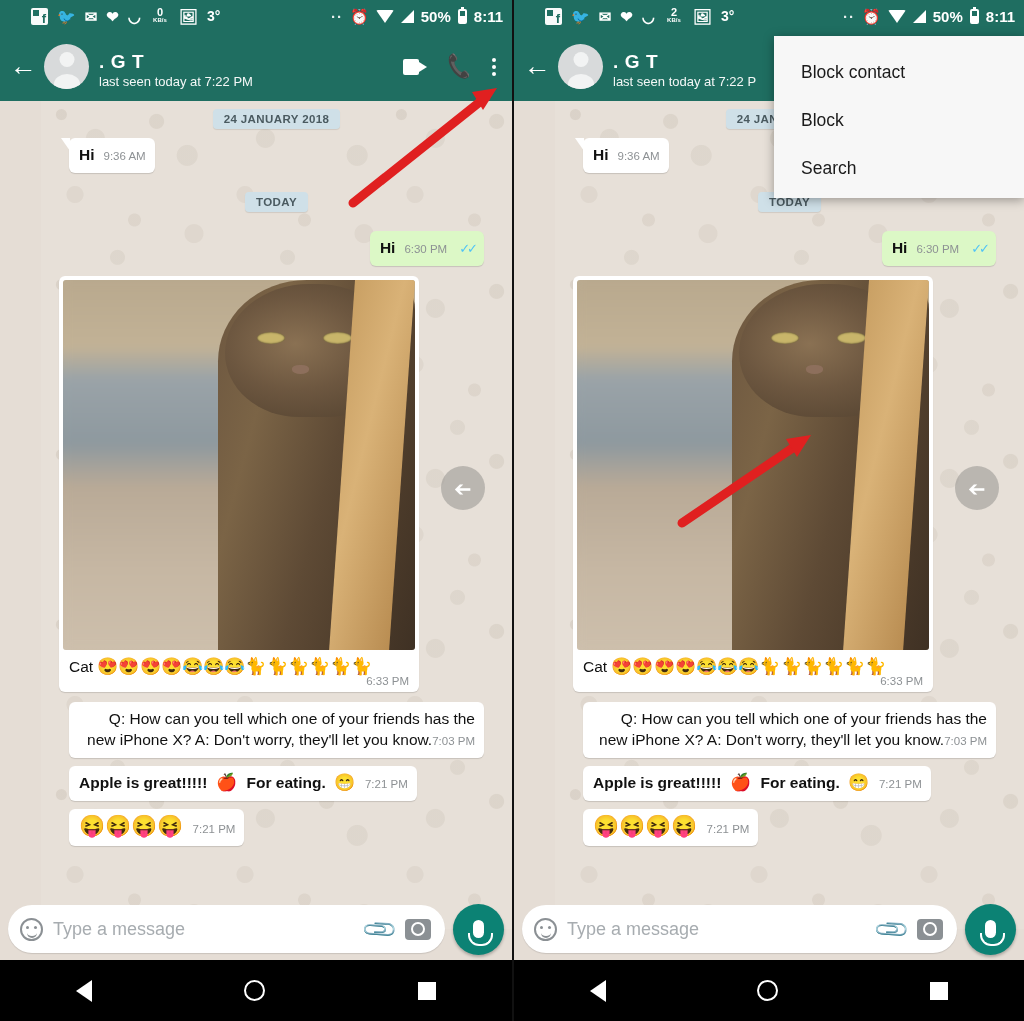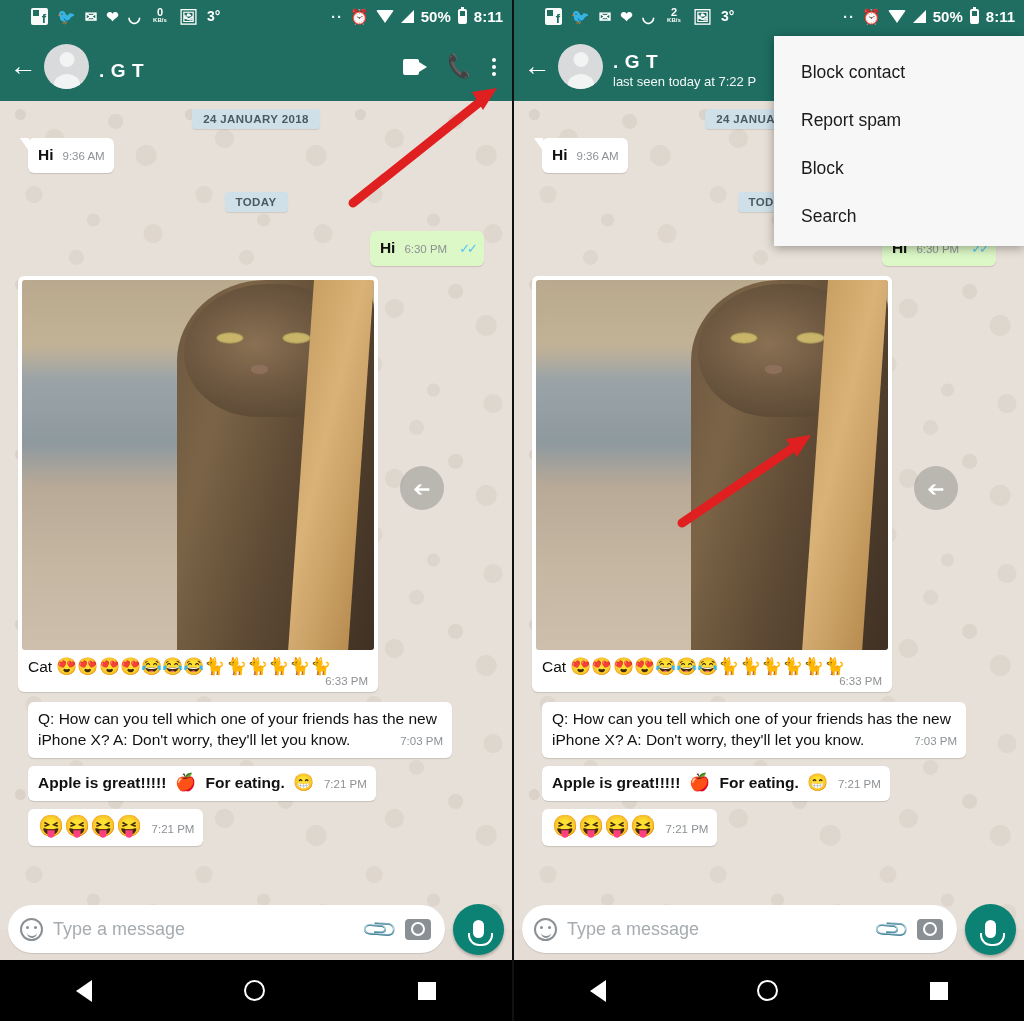--- a/index.html
+++ b/index.html
@@ -64,28 +64,29 @@
     background-image:
       radial-gradient(circle at 12% 8%, rgba(190,180,165,.30) 0 5px, transparent 6px),
       radial-gradient(circle at 32% 22%, rgba(190,180,165,.22) 0 9px, transparent 10px),
       radial-gradient(circle at 68% 12%, rgba(190,180,165,.26) 0 7px, transparent 8px),
       radial-gradient(circle at 86% 32%, rgba(190,180,165,.22) 0 10px, transparent 11px),
       radial-gradient(circle at 20% 55%, rgba(190,180,165,.20) 0 8px, transparent 9px),
       radial-gradient(circle at 55% 70%, rgba(190,180,165,.24) 0 6px, transparent 7px),
       radial-gradient(circle at 90% 78%, rgba(190,180,165,.20) 0 9px, transparent 10px),
       radial-gradient(circle at 45% 92%, rgba(190,180,165,.22) 0 7px, transparent 8px);
     background-size: 170px 170px, 170px 170px, 170px 170px, 170px 170px, 170px 170px, 170px 170px, 170px 170px, 170px 170px;
+    margin-left: 41px;
   }
   .day-chip-row { display: flex; justify-content: center; margin-top: 8px; }
   .day-chip {
     background: #cfe0e8; color: #4a5a60; font-size: 11.5px; font-weight: bold;
     letter-spacing: .4px; padding: 4px 11px; border-radius: 4px;
     box-shadow: 0 1px 1px rgba(0,0,0,.10);
   }
-  .bubble-row { display: flex; padding: 0 28px; margin-top: 9px; }
+  .bubble-row { display: flex; padding: 0 28px; margin-top: 9px; text-align: right; }
   .bubble-row.out { justify-content: flex-end; }
   .bubble {
     position: relative; background: #fff; border-radius: 6px;
     box-shadow: 0 1px 1px rgba(0,0,0,.14); padding: 6px 9px 6px 10px;
     max-width: 430px; font-size: 15.5px; color: #111; line-height: 21px;
   }
   .bubble.out { background: #dcf8c6; }
   .bubble.tail-l::after {
     content: ""; position: absolute; left: -8px; top: 0;
     border-top: 0 solid transparent; border-right: 9px solid #fff;
@@ -200,20 +201,21 @@
         <span class="battery"></span>
         <span class="sb-time">8:11</span>
       </div>
     </div>
 
     <div class="chat-header">
       <div class="back-arrow">←</div>
       <div class="avatar"></div>
       <div class="hdr-text">
         <div class="hdr-name">. G T</div>
+        <div class="hdr-status">last seen today at 7:22 PM</div>
       </div>
       <div class="hdr-actions">
         <span class="ic-video"></span>
         <span class="ic-phone">📞</span>
         <span class="ic-dots">
             <span></span>
             <span></span>
             <span></span>
           </span>
       </div>
@@ -435,23 +437,20 @@
           </span>
         </div>
       </div>
     </div>
 
     <div class="menu">
       <div class="menu-item">
         <span>Block contact</span>
       </div>
       <div class="menu-item">
-        <span>Report spam</span>
-      </div>
-      <div class="menu-item">
         <span>Block</span>
       </div>
       <div class="menu-item">
         <span>Search</span>
       </div>
     </div>
 
     <div class="input-bar">
       <div class="input-pill">
         <span class="smiley"></span>

